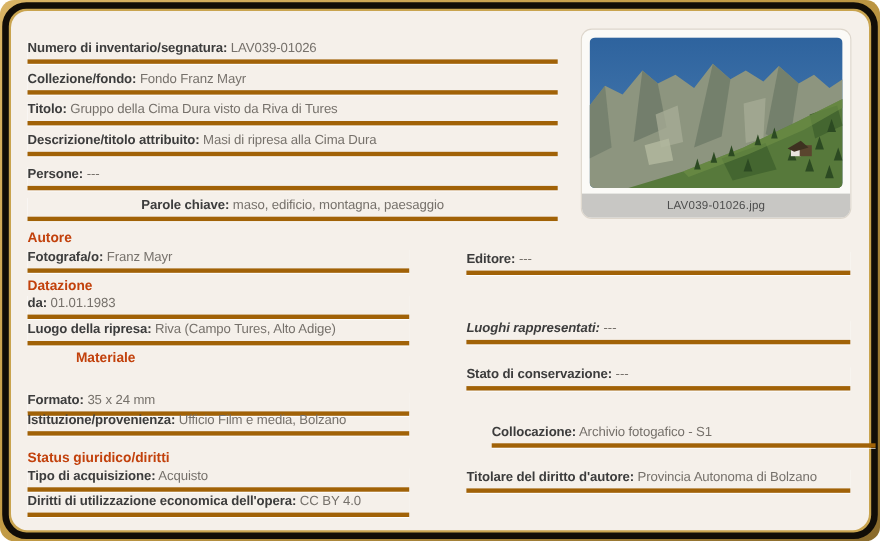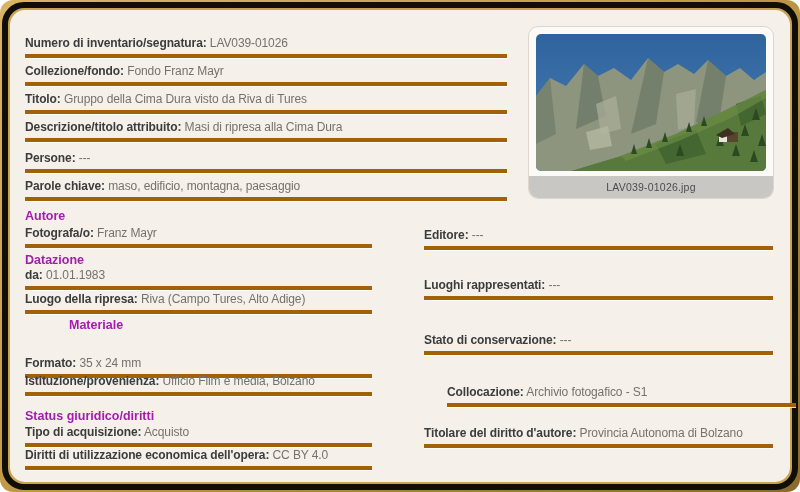--- a/index.html
+++ b/index.html
@@ -24,21 +24,21 @@
     position:absolute;white-space:nowrap;overflow:hidden;
     font-size:12px;letter-spacing:-0.1px;line-height:14px;
     padding-bottom:4px;
     border-bottom:4px solid #a16207;
     box-shadow:0 1px 0 rgba(255,255,255,.85);
   }
   .lbl{font-weight:bold;color:#3c3c3c;}
   .val{color:#76716b;}
   .sec{
     position:absolute;white-space:nowrap;
-    font-size:12.5px;font-weight:bold;color:#a21caf;line-height:14px;
+    font-size:12.5px;font-weight:bold;color:#c2410c;line-height:14px;
   }
   .photo-card{
     position:absolute;left:528px;top:26px;width:246px;height:173px;
     background:#fbfaf7;border:1px solid #ddd6cc;border-radius:10px;
     box-sizing:border-box;overflow:hidden;padding-left:15px;
   }
   .photo-img{
     position:absolute;left:7px;top:7px;width:230px;height:137px;
     border-radius:5px;overflow:hidden;display:block;
   }
@@ -70,21 +70,21 @@
     <span class="val">Gruppo della Cima Dura visto da Riva di Tures</span>
   </div>
   <div class="row" style="left:25px;top:120px;width:482px;">
     <span class="lbl">Descrizione/titolo attribuito:</span>
     <span class="val">Masi di ripresa alla Cima Dura</span>
   </div>
   <div class="row" style="left:25px;top:151px;width:482px;">
     <span class="lbl">Persone:</span>
     <span class="val">---</span>
   </div>
-  <div class="row" style="left:25px;top:179px;width:482px;">
+  <div class="row" style="left:25px;top:179px;width:482px;text-align:center;">
     <span class="lbl">Parole chiave:</span>
     <span class="val">maso, edificio, montagna, paesaggio</span>
   </div>
 
   <div class="photo-card">
     <svg class="photo-img" viewBox="0 0 230 137" preserveAspectRatio="none" xmlns="http://www.w3.org/2000/svg">
       <defs>
         <linearGradient id="sky" x1="0" y1="0" x2="0" y2="1">
           <stop offset="0" stop-color="#2e639e"></stop>
           <stop offset="1" stop-color="#4d80b3"></stop>
@@ -167,21 +167,21 @@
 
   <div class="row" style="left:25px;top:448px;width:347px;">
     <span class="lbl">Diritti di utilizzazione economica dell'opera:</span>
     <span class="val">CC BY 4.0</span>
   </div>
 
   <div class="row" style="left:424px;top:228px;width:349px;">
     <span class="lbl">Editore:</span>
     <span class="val">---</span>
   </div>
-  <div class="row" style="left:424px;top:278px;width:349px;">
+  <div class="row" style="left:424px;top:291px;width:349px;font-style:italic;">
     <span class="lbl">Luoghi rappresentati:</span>
     <span class="val">---</span>
   </div>
   <div class="row" style="left:424px;top:333px;width:349px;">
     <span class="lbl">Stato di conservazione:</span>
     <span class="val">---</span>
   </div>
   <div class="row" style="left:424px;top:385px;width:349px;margin-left:23px;">
     <span class="lbl">Collocazione:</span>
     <span class="val">Archivio fotogafico - S1</span>

